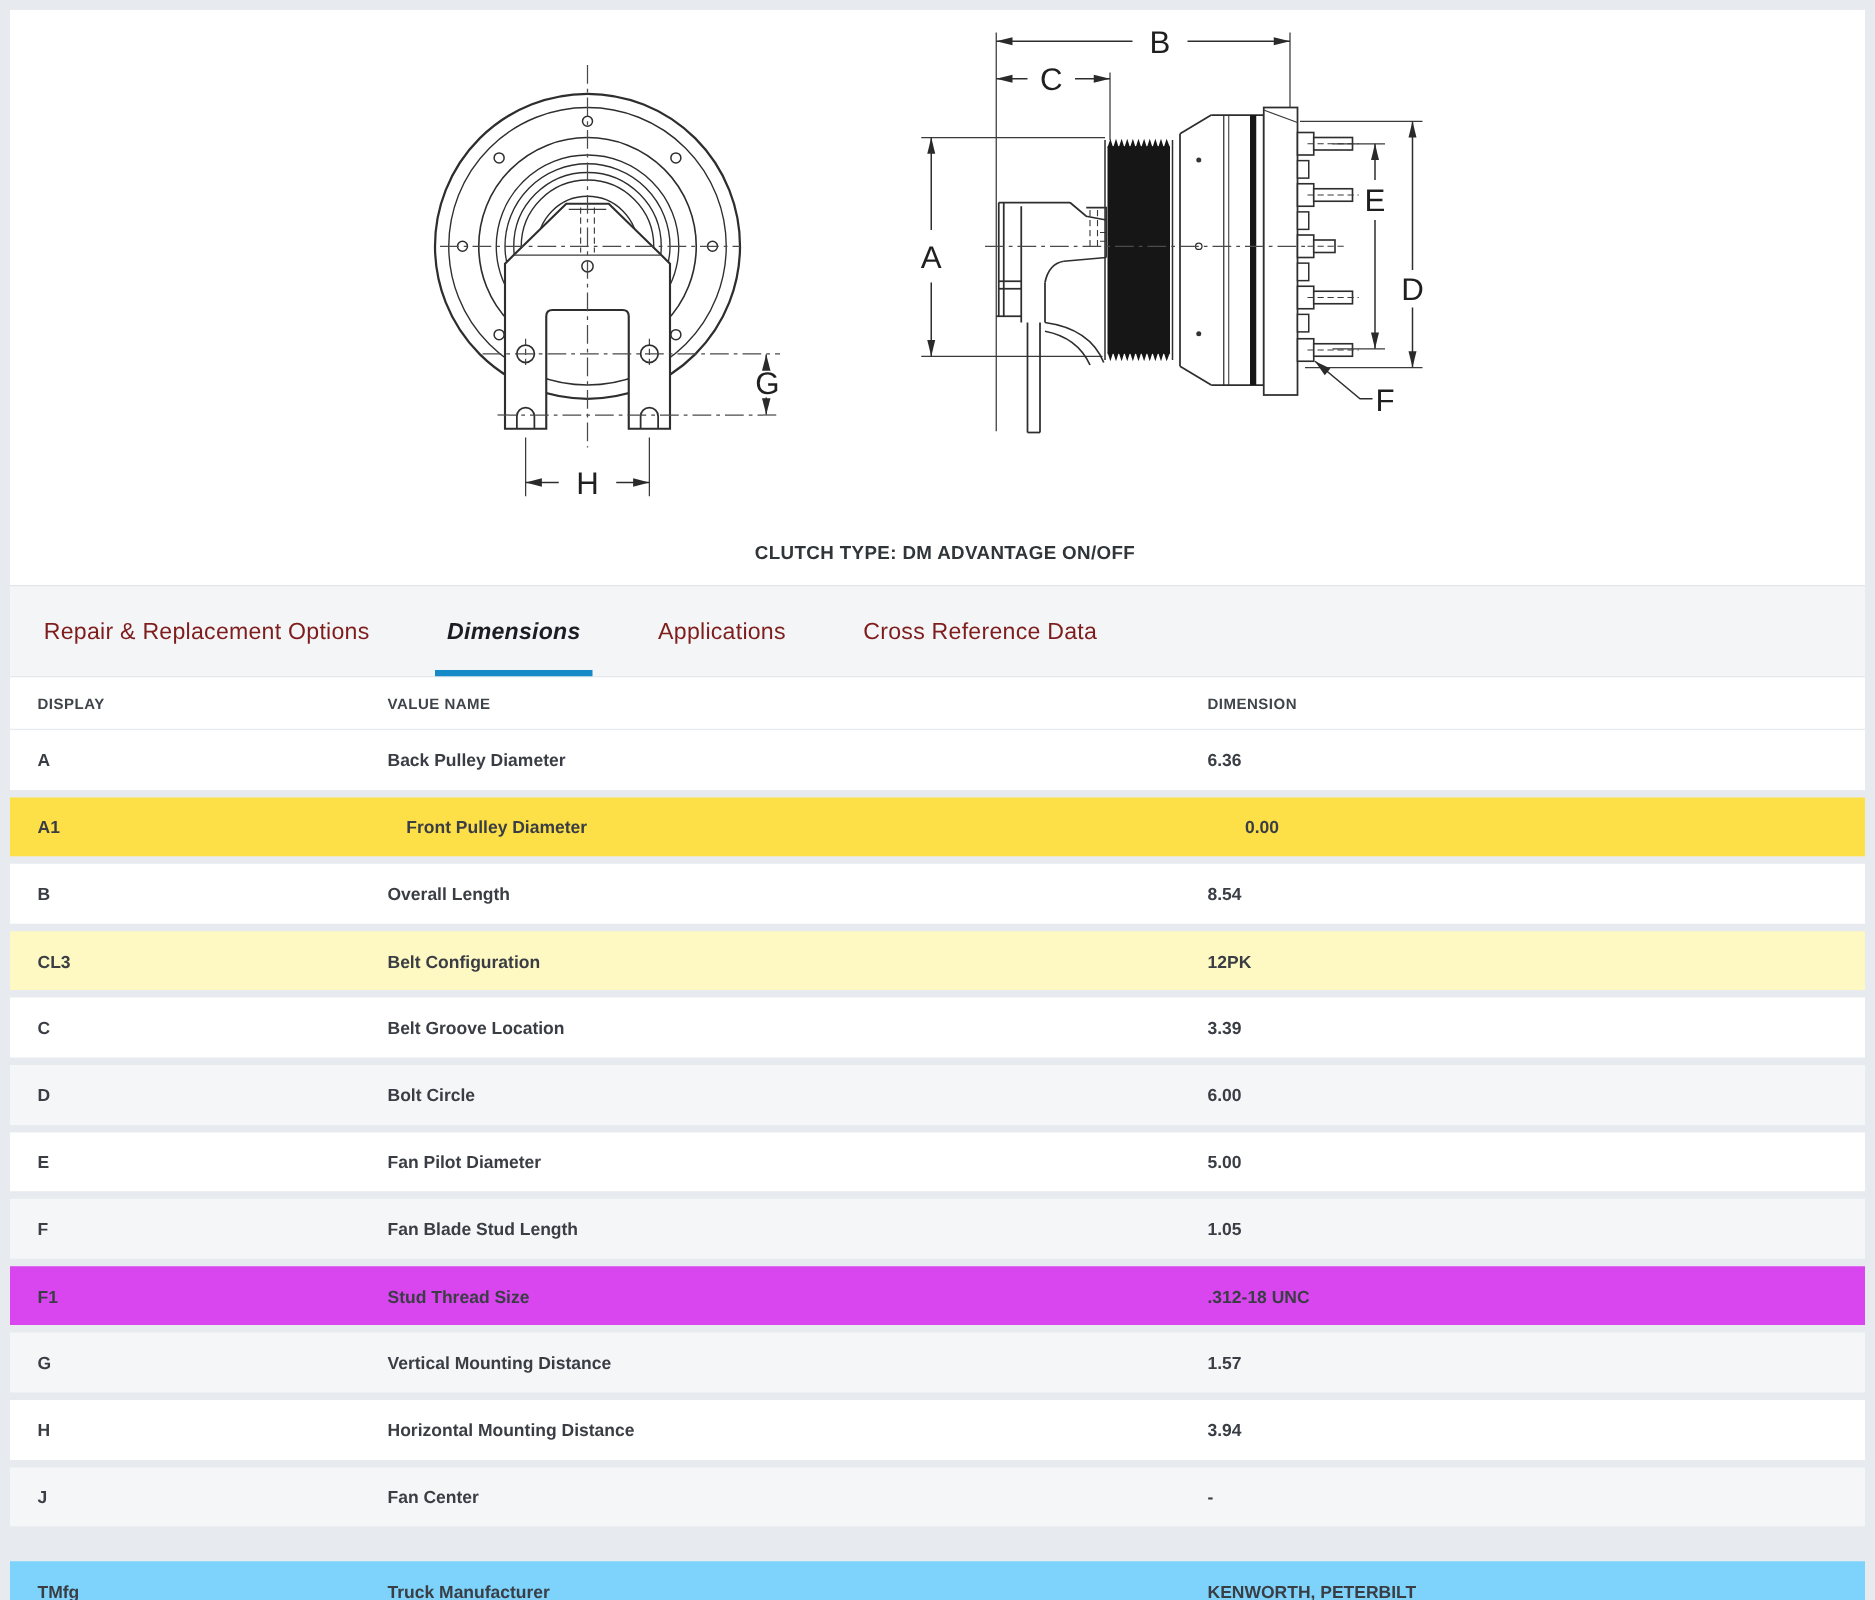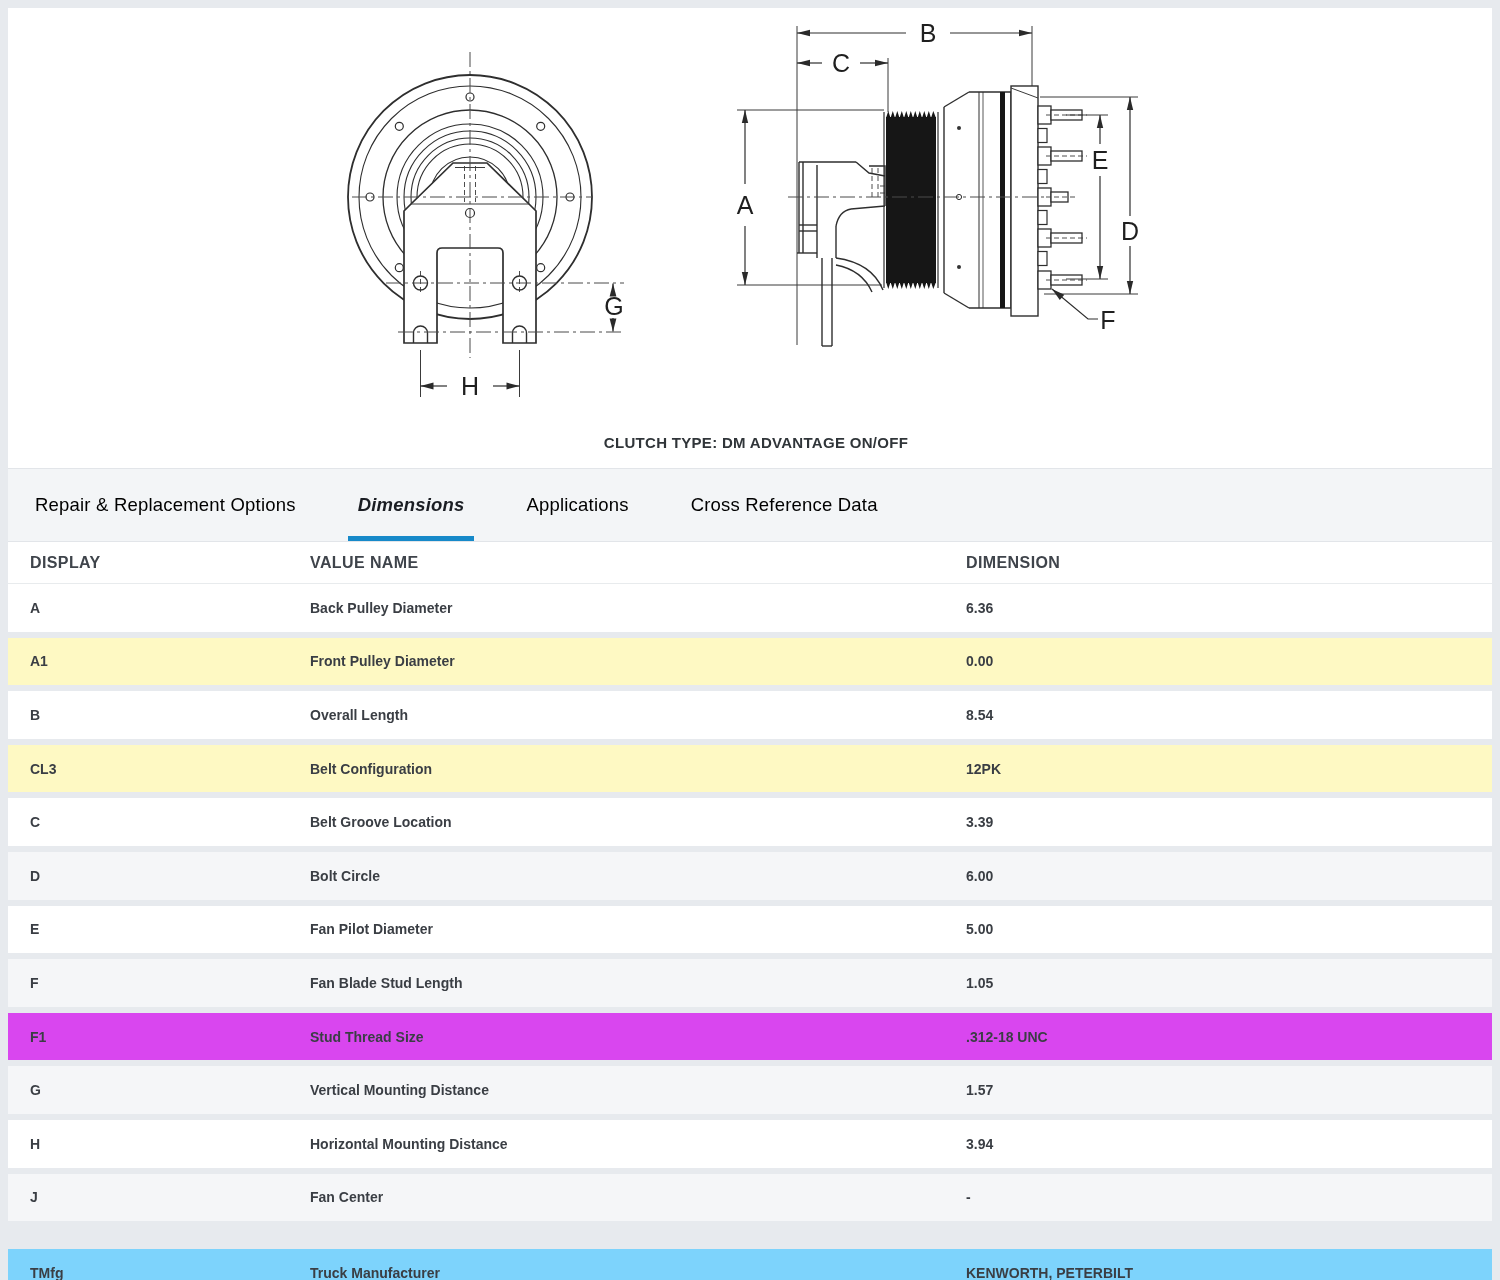--- a/index.html
+++ b/index.html
@@ -24,34 +24,34 @@
   .tab-bar{
     flex:none;height:74px;box-sizing:border-box;
     background:#f3f5f7;
     border-top:1px solid #e2e5e9;border-bottom:1px solid #e2e5e9;
     display:flex;align-items:center;padding-left:17px;
   }
   .tab{
     position:relative;height:100%;display:flex;align-items:center;
     padding:0 10px;margin-right:42px;cursor:pointer;
     background:none;border:none;font-family:inherit;
-    font-size:18.5px;color:#000000;letter-spacing:.2px;white-space:nowrap;
+    font-size:18.5px;color:#7f1d1d;letter-spacing:.2px;white-space:nowrap;
   }
   .tab.active{font-weight:700;color:#1a1d23;font-style:italic;}
   .tab.active::after{
     content:"";position:absolute;left:0;right:0;bottom:0;height:5px;
     background:var(--accent,#1689c9);
   }
   
   .table-header{
     flex:none;height:42px;box-sizing:border-box;background:#fff;
     border-bottom:1px solid #e8ebed;
     display:grid;grid-template-columns:280px 656px 1fr;
     align-items:center;padding-left:22px;
-    font-size:16px;font-weight:700;color:#3f444b;letter-spacing:.4px;
+    font-size:12px;font-weight:700;color:#3f444b;letter-spacing:.4px;
   }
   .rows-wrap{flex:1 1 auto;background:#e7eaee;overflow:hidden;}
   .t-row{
     height:47.6px;margin-bottom:6px;background:#fff;
     display:grid;grid-template-columns:280px 656px 1fr;
     align-items:center;padding-left:22px;
     font-size:14px;font-weight:600;color:#3a3e44;
   }
   .t-row.alt{background:#f5f6f8;}
   
@@ -284,21 +284,21 @@
     <span>DISPLAY</span>
     <span>VALUE NAME</span>
     <span>DIMENSION</span>
   </div>
   <div class="rows-wrap" id="rows-wrap">
       <div class="t-row" style="background: rgb(255, 255, 255);">
         <span>A</span>
         <span>Back Pulley Diameter</span>
         <span>6.36</span>
       </div>
-      <div class="t-row alt" style="background: #fef9c3;">
+      <div class="t-row alt" style="background: #fde047; gap: 15px;">
         <span>A1</span>
         <span>Front Pulley Diameter</span>
         <span>0.00</span>
       </div>
       <div class="t-row" style="background: rgb(255, 255, 255);">
         <span>B</span>
         <span>Overall Length</span>
         <span>8.54</span>
       </div>
       <div class="t-row alt" style="background: #fef9c3;">

